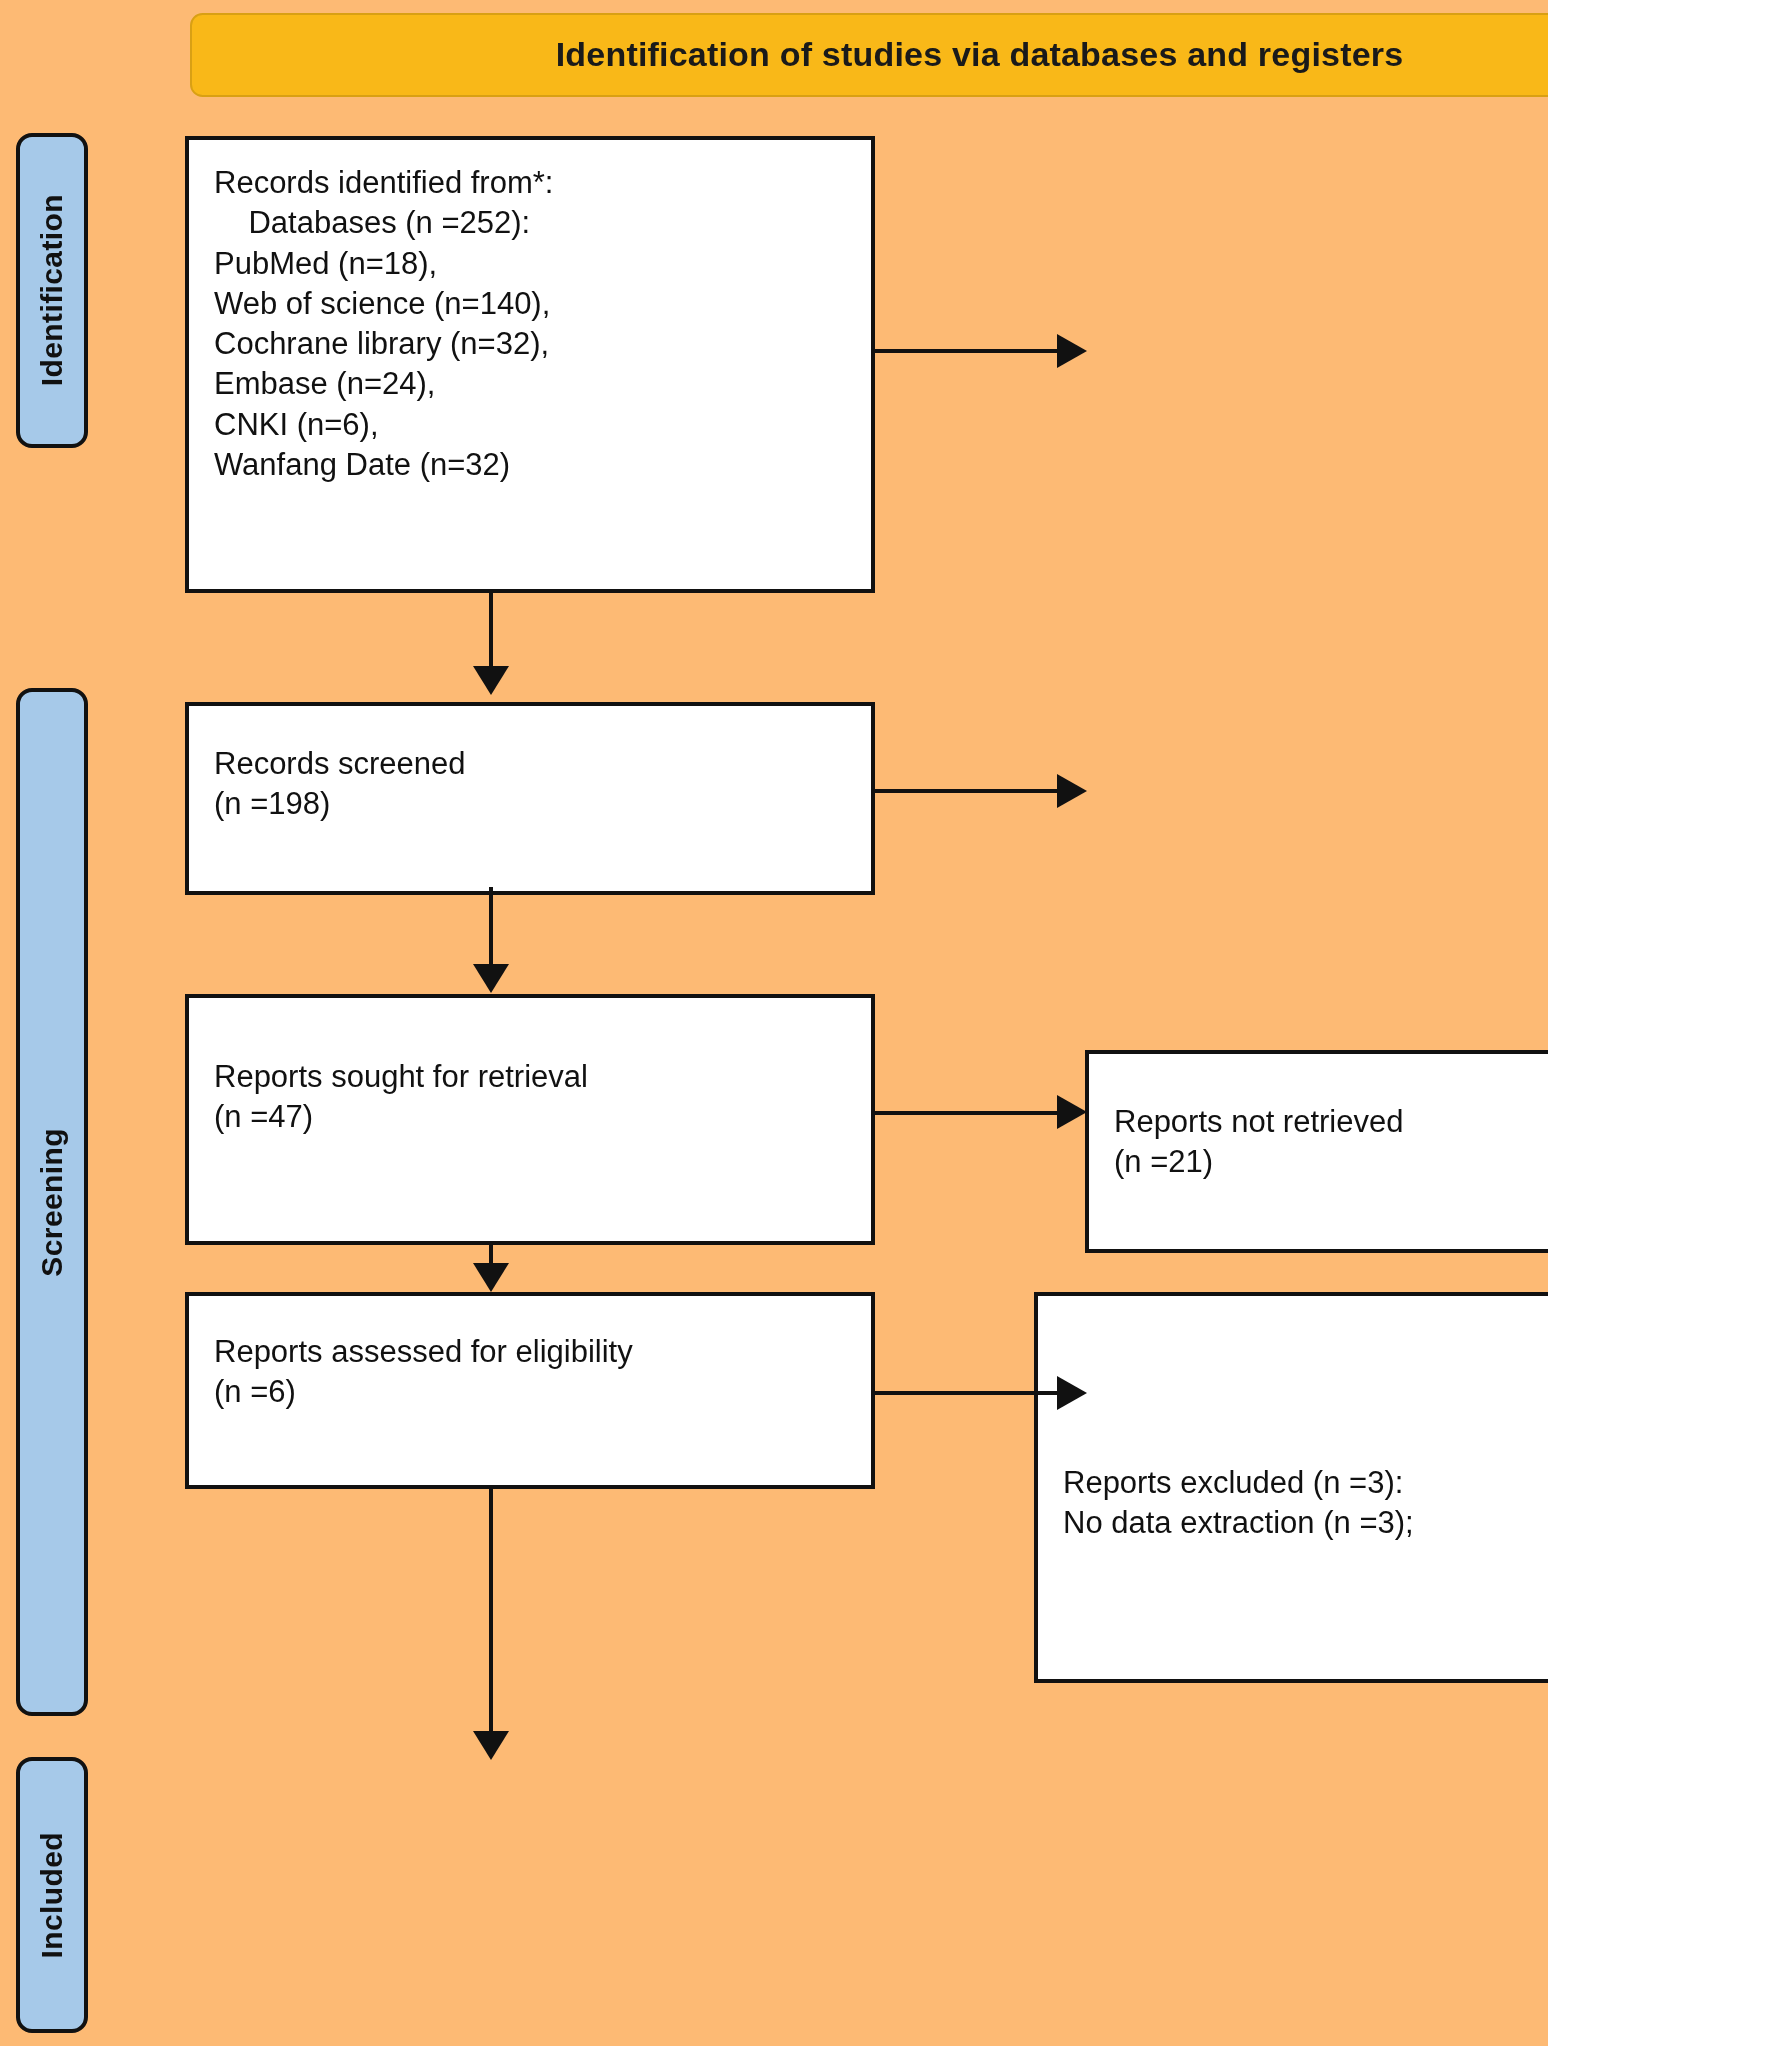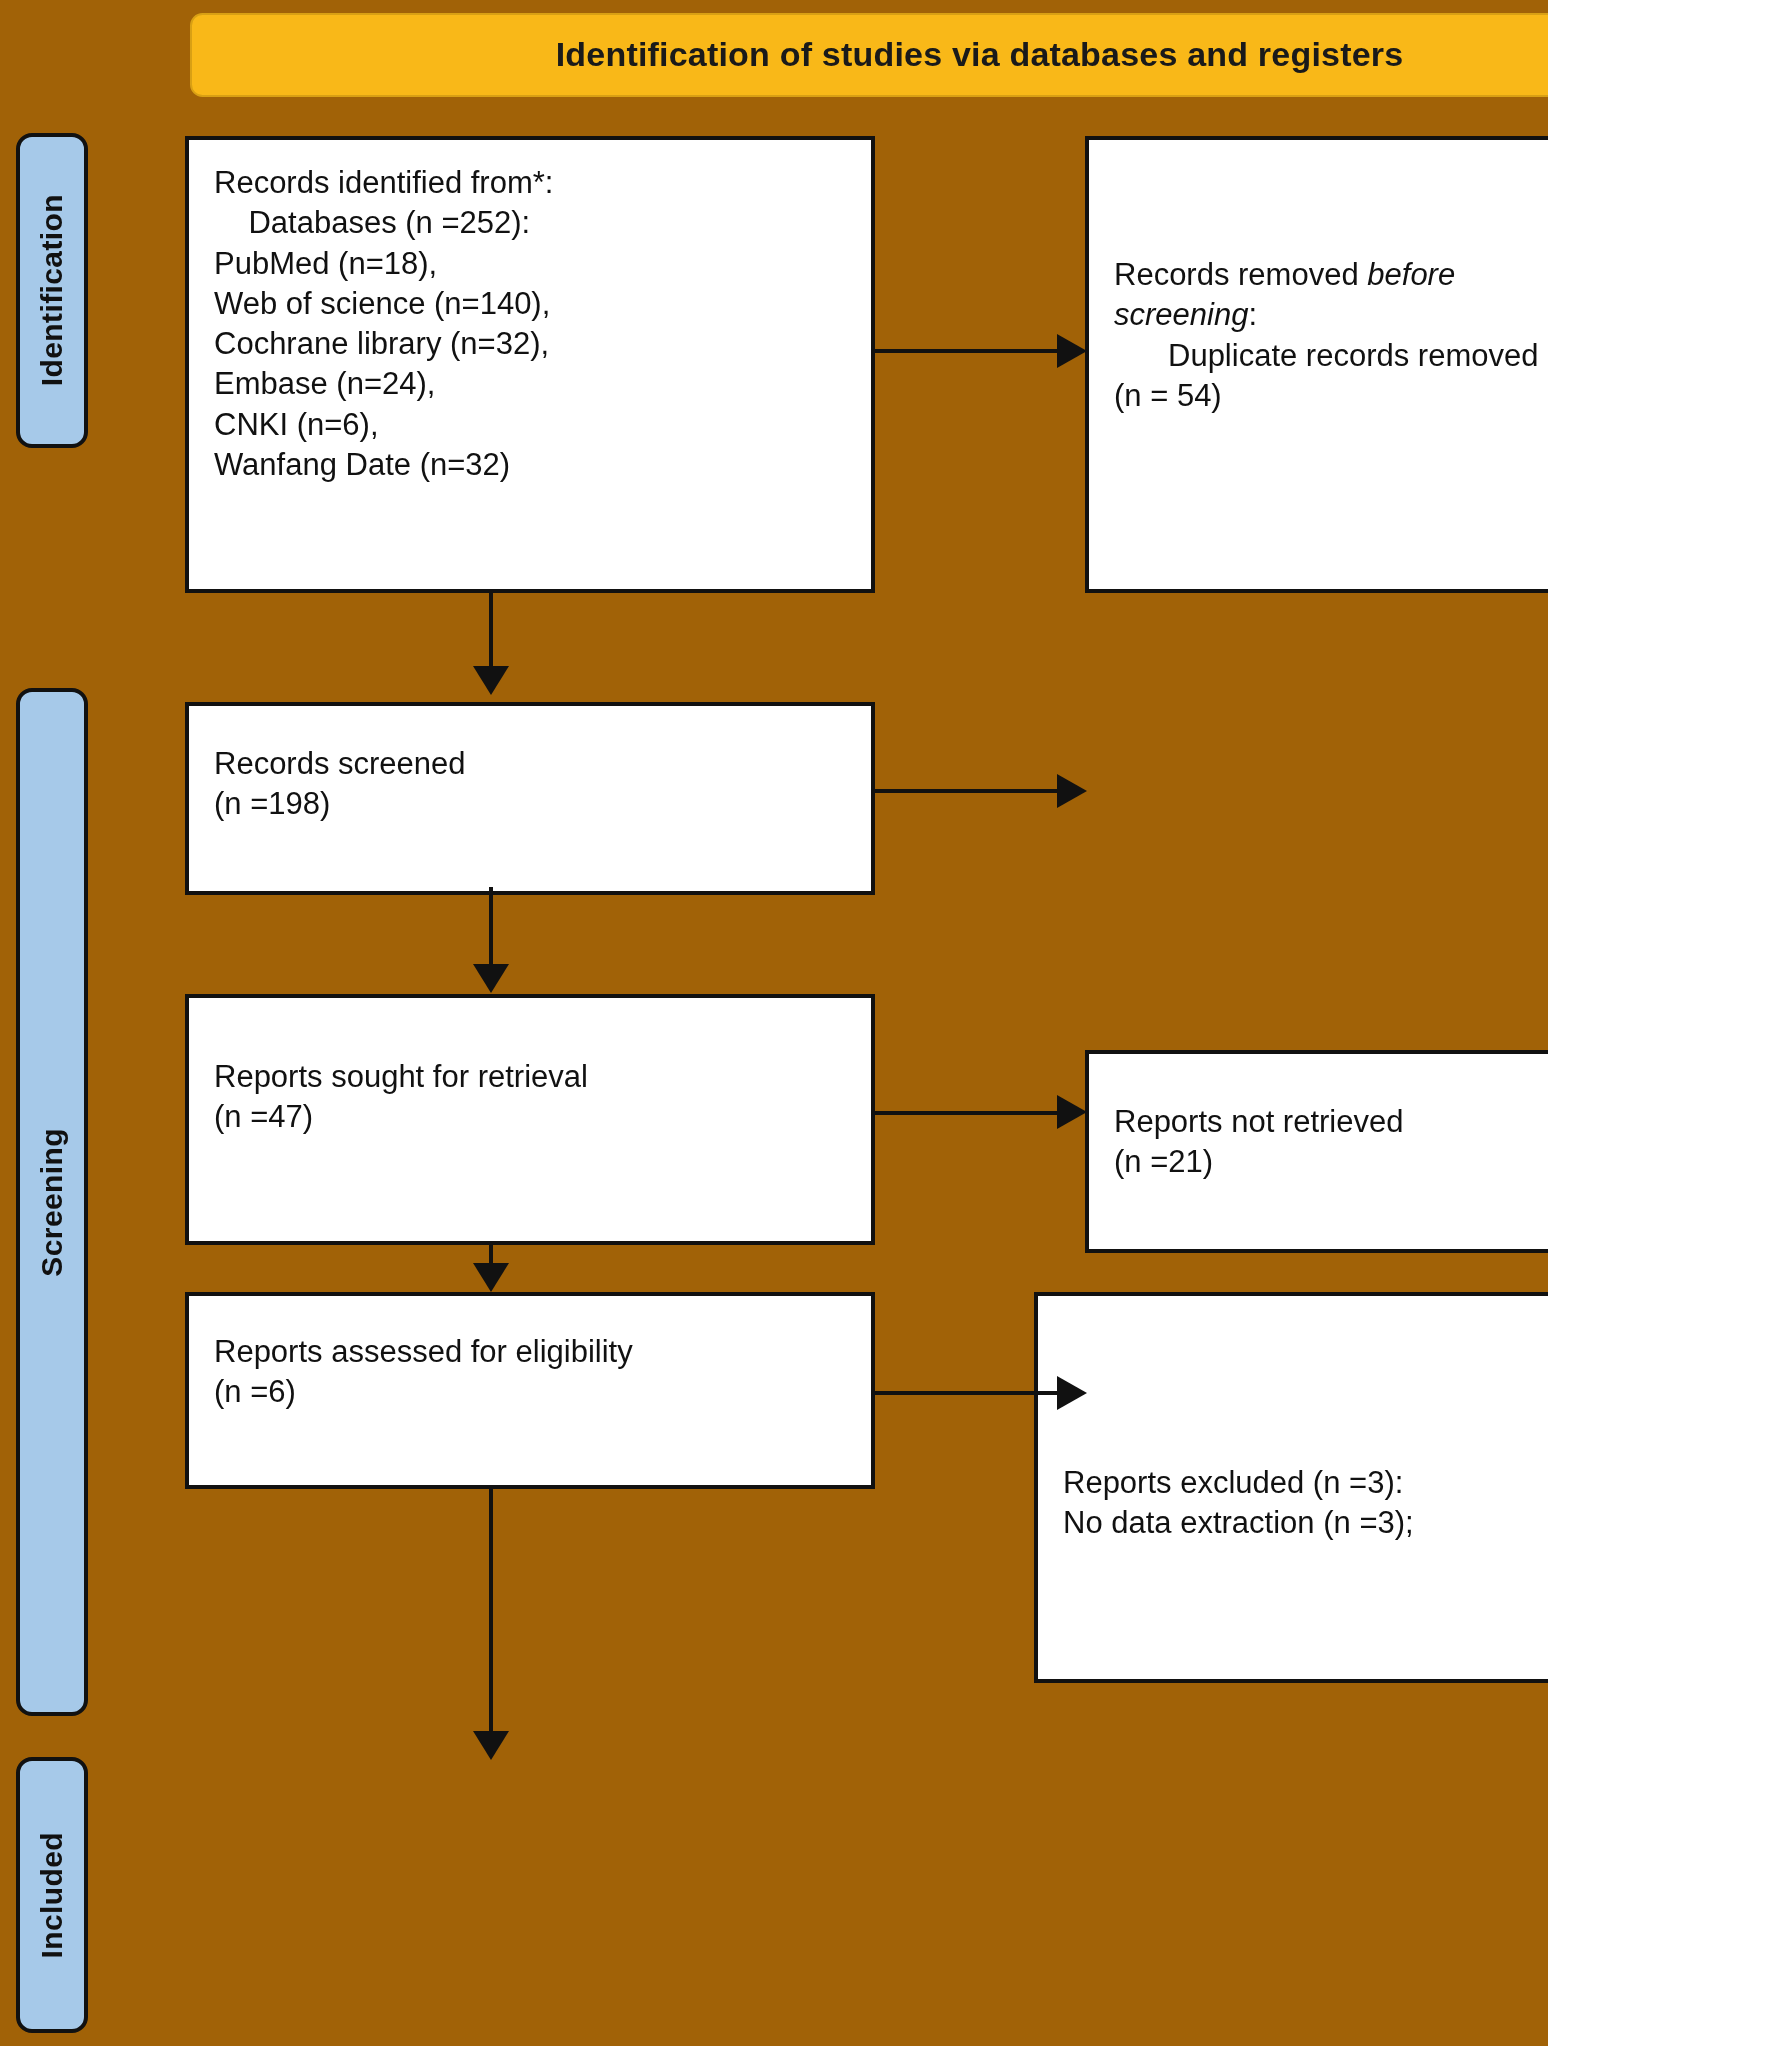--- a/index.html
+++ b/index.html
@@ -5,21 +5,21 @@
 <style>
   html, body {
     margin: 0;
     padding: 0;
     background: #ffffff;
   }
   #diagram {
     position: relative;
     width: 1548px;
     height: 2046px;
-    background: #a16207;
+    background: #fdba74;
     font-family: "Liberation Sans", sans-serif;
     overflow: hidden;
   }
 
   
   .banner {
     position: absolute;
     left: 190px;
     top: 12.5px;
     width: 1579px;
@@ -184,26 +184,20 @@
     <div class="fbox-text">Records identified from*:
     Databases (n =252):
 PubMed (n=18),
 Web of science (n=140),
 Cochrane library (n=32),
 Embase (n=24),
 CNKI (n=6),
 Wanfang Date (n=32)</div>
   </div>
 
-  <div class="fbox" id="box-removed">
-    <div class="fbox-text"><span>Records removed </span><span class="ital">before</span>
-<span class="ital">screening</span><span>:</span>
-<span class="indent"></span><span>Duplicate records removed</span>
-<span>(n = 54)</span></div>
-  </div>
 
   <div class="fbox" id="box-screened">
     <div class="fbox-text">Records screened
 (n =198)</div>
   </div>
 
 
   <div class="fbox" id="box-sought">
     <div class="fbox-text">Reports sought for retrieval
 (n =47)</div>

